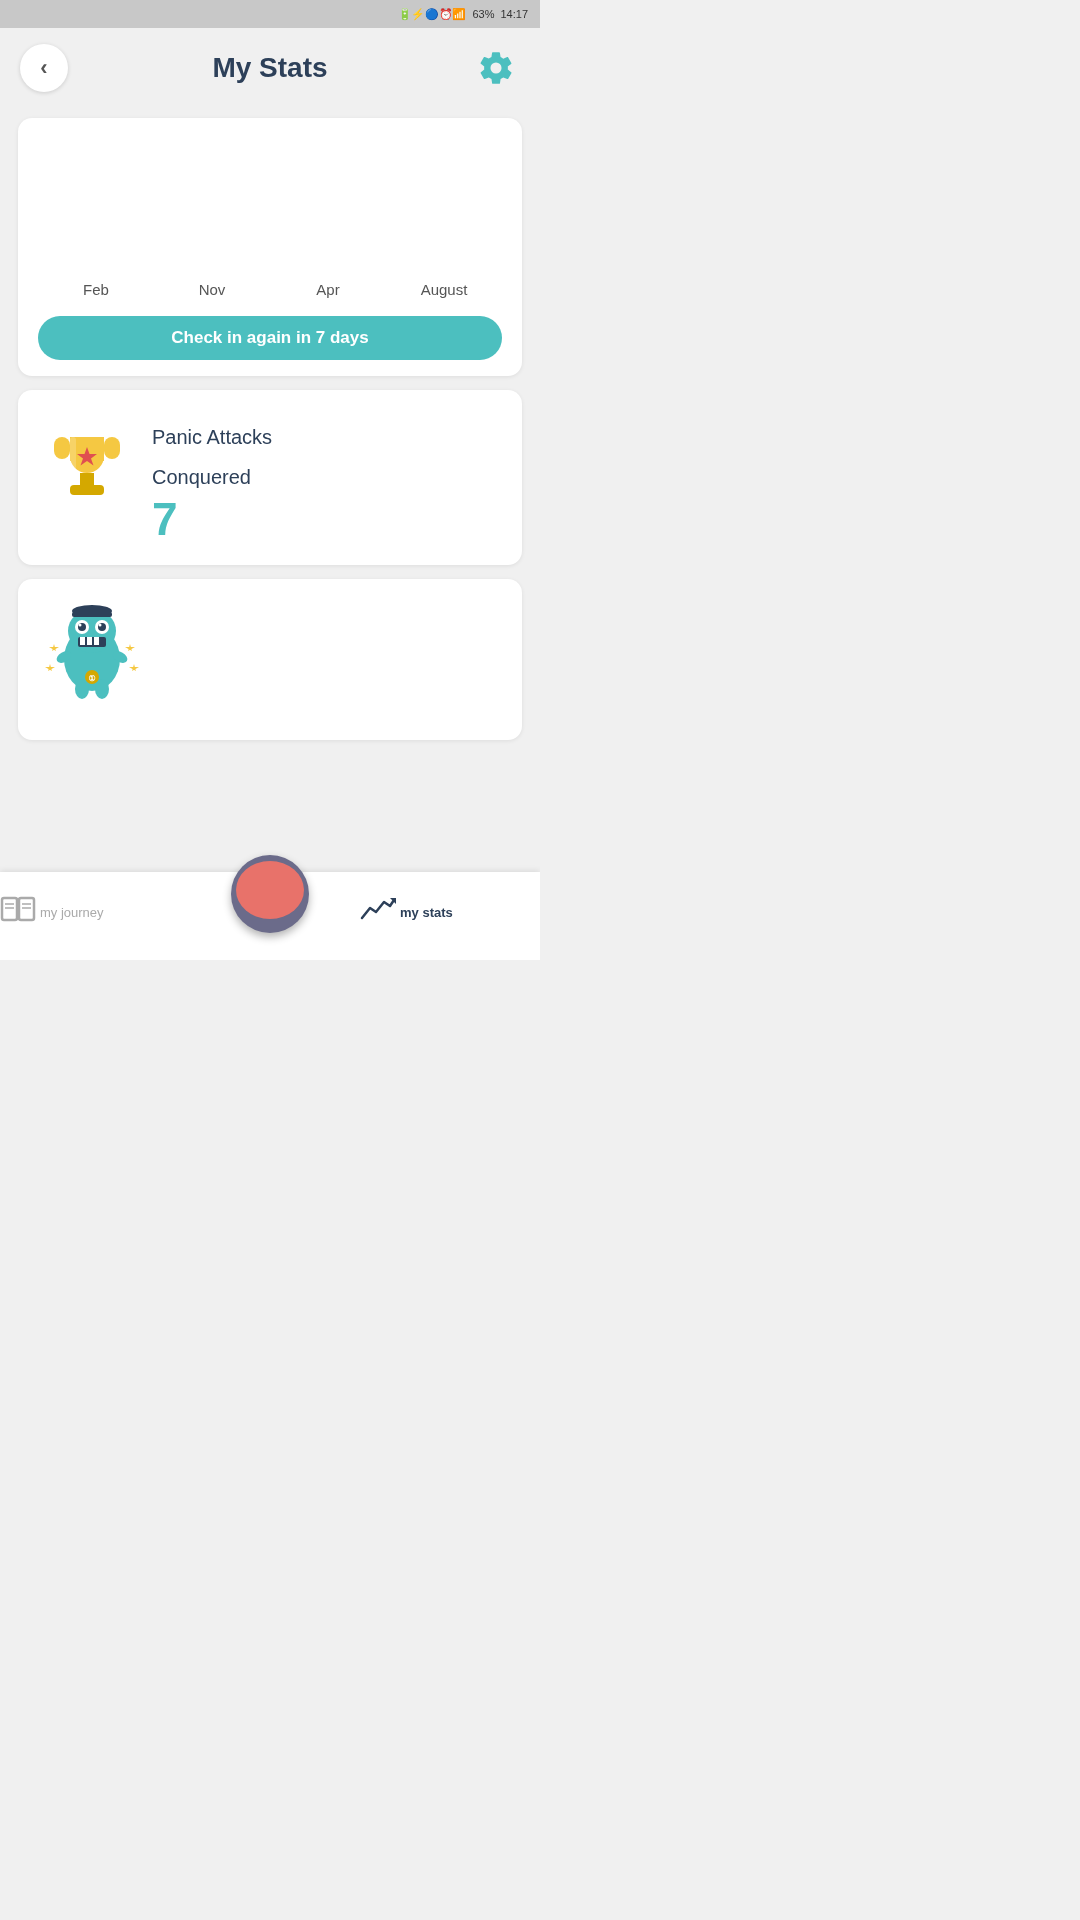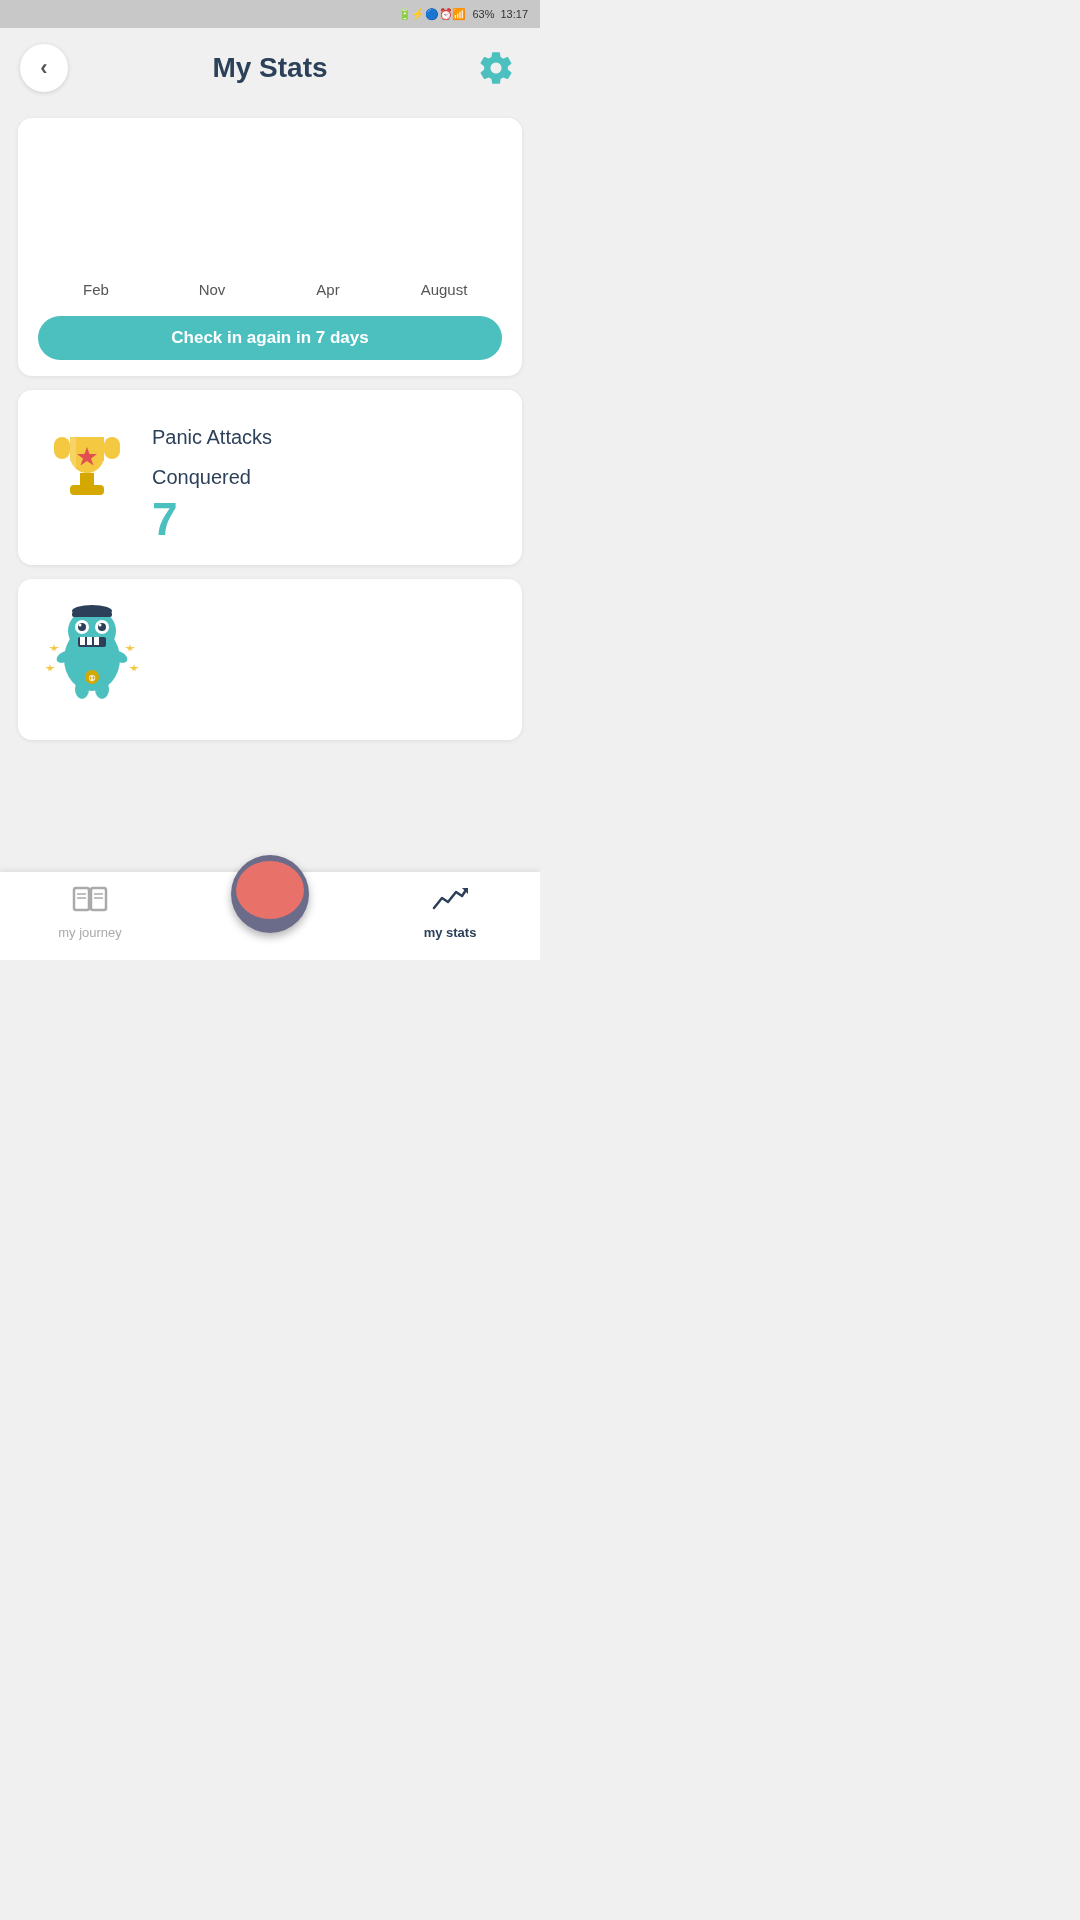--- a/index.html
+++ b/index.html
@@ -182,21 +182,21 @@
       height: 88px;
       background: white;
       display: flex;
       align-items: center;
       justify-content: space-around;
       box-shadow: 0 -1px 6px rgba(0,0,0,0.1);
       padding-bottom: 8px;
     }
     .nav-item {
       display: flex;
-      flex-direction: column;
+      flex-direction: row;
       align-items: center;
       gap: 4px;
       cursor: pointer;
       flex: 1;
     }
     .nav-icon {
       font-size: 28px;
     }
     .nav-label {
       font-size: 13px;
@@ -238,21 +238,21 @@
       position: relative;
       top: -4px;
     }
   </style>
 </head>
 <body>
 
 <div class="status-bar">
   <span>🔋⚡🔵⏰📶</span>
   <span>63%</span>
-  <span>13:17</span>
+  <span>14:17</span>
 </div>
 
 <div class="header">
   <button class="back-btn">
     <span>‹</span>
   </button>
   <span class="header-title">My Stats</span>
   <button class="gear-btn">
     <svg class="gear-icon-svg" viewBox="0 0 24 24" xmlns="http://www.w3.org/2000/svg">
       <path d="M12 15.5A3.5 3.5 0 0 1 8.5 12 3.5 3.5 0 0 1 12 8.5a3.5 3.5 0 0 1 3.5 3.5 3.5 3.5 0 0 1-3.5 3.5m7.43-2.47c.04-.32.07-.64.07-.97s-.03-.66-.07-1l2.14-1.63c.2-.15.25-.42.12-.64l-2-3.46c-.12-.22-.39-.3-.61-.22l-2.52 1c-.52-.4-1.08-.73-1.69-.98l-.38-2.65C14.46 2.18 14.25 2 14 2h-4c-.25 0-.46.18-.49.42l-.38 2.65c-.61.25-1.17.59-1.69.98l-2.52-1c-.23-.09-.49 0-.61.22l-2 3.46c-.13.22-.07.49.12.64L4.57 11c-.04.34-.07.67-.07 1s.03.65.07.97l-2.11 1.66c-.19.15-.25.42-.12.64l2 3.46c.12.22.39.3.61.22l2.52-1c.52.4 1.08.73 1.69.98l.38 2.65c.03.24.24.42.49.42h4c.25 0 .46-.18.49-.42l.38-2.65c.61-.25 1.17-.58 1.69-.98l2.52 1c.23.08.49 0 .61-.22l2-3.46c.12-.22.07-.49-.12-.64l-2.11-1.66z"></path>

